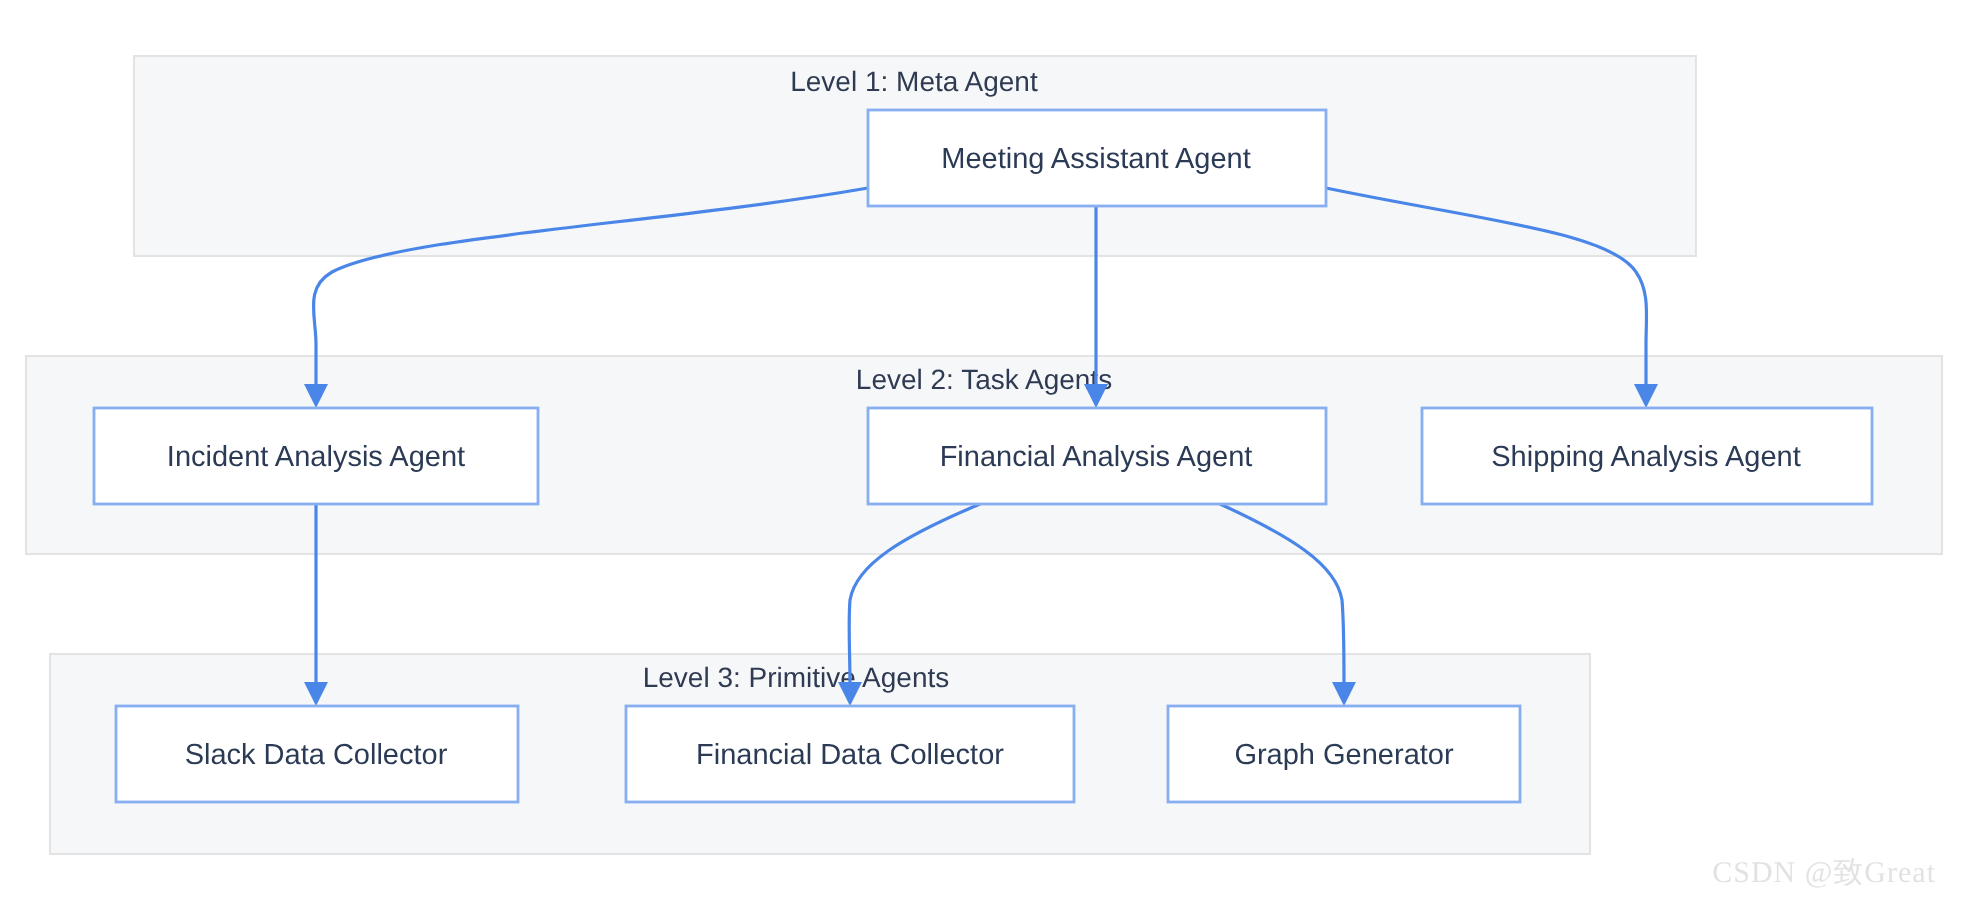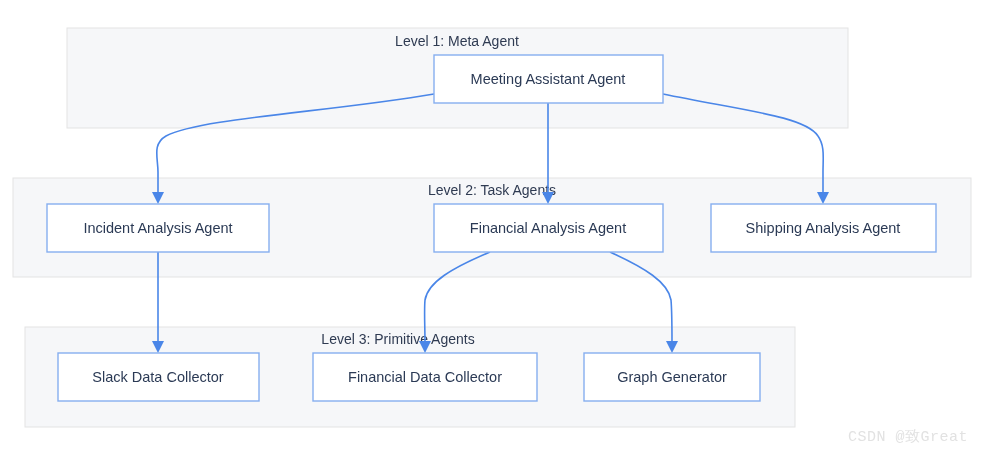--- a/index.html
+++ b/index.html
@@ -55,21 +55,21 @@
     stroke: #4a86e8;
     stroke-width: 1.6;
   }
   .edge-head {
     fill: #4a86e8;
   }
   .watermark {
     position: absolute;
     right: 14px;
     bottom: 10px;
-    font-family: Liberation Mono, monospace;
+    font-family: Liberation Serif, serif;
     font-size: 15px;
     color: #e2e2e2;
     letter-spacing: 0.5px;
     user-select: none;
     white-space: nowrap;
   }
 </style>
 </head>
 <body>
 

